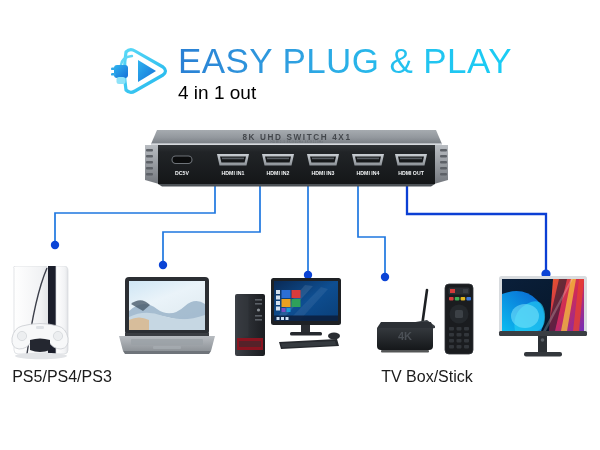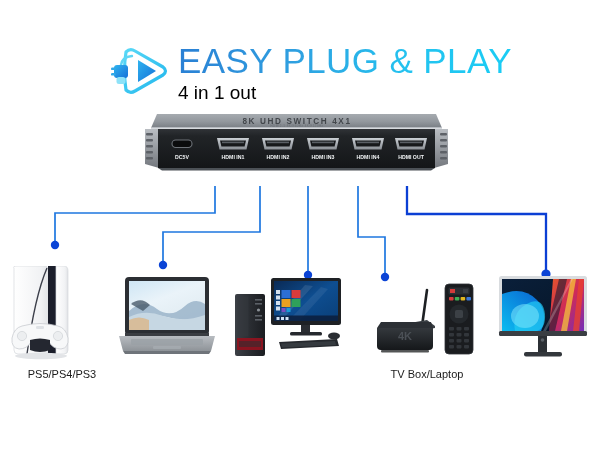--- a/index.html
+++ b/index.html
@@ -19,36 +19,36 @@
     background:linear-gradient(100deg,#2a7fd4 0%,#2f9fe0 34%,#24c2ef 68%,#19cdf5 100%);
     -webkit-background-clip:text;background-clip:text;color:transparent;
     -webkit-text-fill-color:transparent;font-weight:400;
   }
   #sub-title{
     font-size:19px;line-height:22px;margin-top:2px;white-space:nowrap;
     color:#000000;font-weight:400;
   }
 
   
-  #device{position:absolute;left:145px;top:112px;width:303px;height:60px;}
+  #device{position:absolute;left:145px;top:128px;width:303px;height:60px;}
 
   
   #wires{position:absolute;left:0;top:0;width:600px;height:450px;}
 
   
   .dev{position:absolute;}
   #dev-ps5{left:2px;top:266px;width:118px;height:96px;}
   #dev-laptop{left:117px;top:271px;width:100px;height:88px;}
   #dev-pc{left:233px;top:268px;width:110px;height:92px;}
   #dev-tvbox{left:375px;top:276px;width:105px;height:84px;text-decoration:underline;}
   #dev-monitor{left:497px;top:272px;width:92px;height:88px;}
 
   
   .caption{
-    position:absolute;top:368px;font-size:11px;color:#1b1b1b;
+    position:absolute;top:368px;font-size:16px;color:#1b1b1b;
     text-align:center;white-space:nowrap;
   }
   #cap-0{left:0px;width:124px;}
   #cap-1{left:115px;width:100px;}
   #cap-2{left:238px;width:100px;}
   #cap-3{left:368px;width:118px;}
   #cap-4{left:500px;width:92px;}
 </style>
 </head>
 <body>
@@ -399,15 +399,15 @@
 
       <rect x="2" y="59" width="88" height="5" rx="1.5" fill="#3a3e43"></rect>
 
       <rect x="41" y="64" width="9" height="16" fill="#2c3035"></rect>
       <circle cx="45.5" cy="68" r="1.8" fill="#5a6067"></circle>
       <rect x="27" y="80" width="38" height="4.5" rx="2" fill="#33373c"></rect>
     </svg>
   </div>
 
   <div class="caption" id="cap-0">PS5/PS4/PS3</div>
-  <div class="caption" id="cap-3">TV Box/Laptop</div>
+  <div class="caption" id="cap-3">TV Box/Stick</div>
 
 </div>
 
 </body></html>

